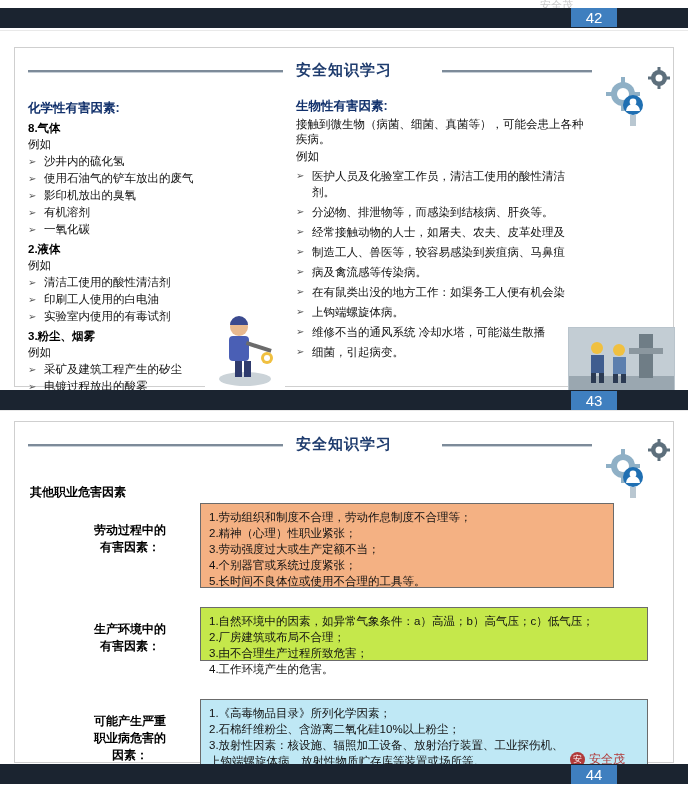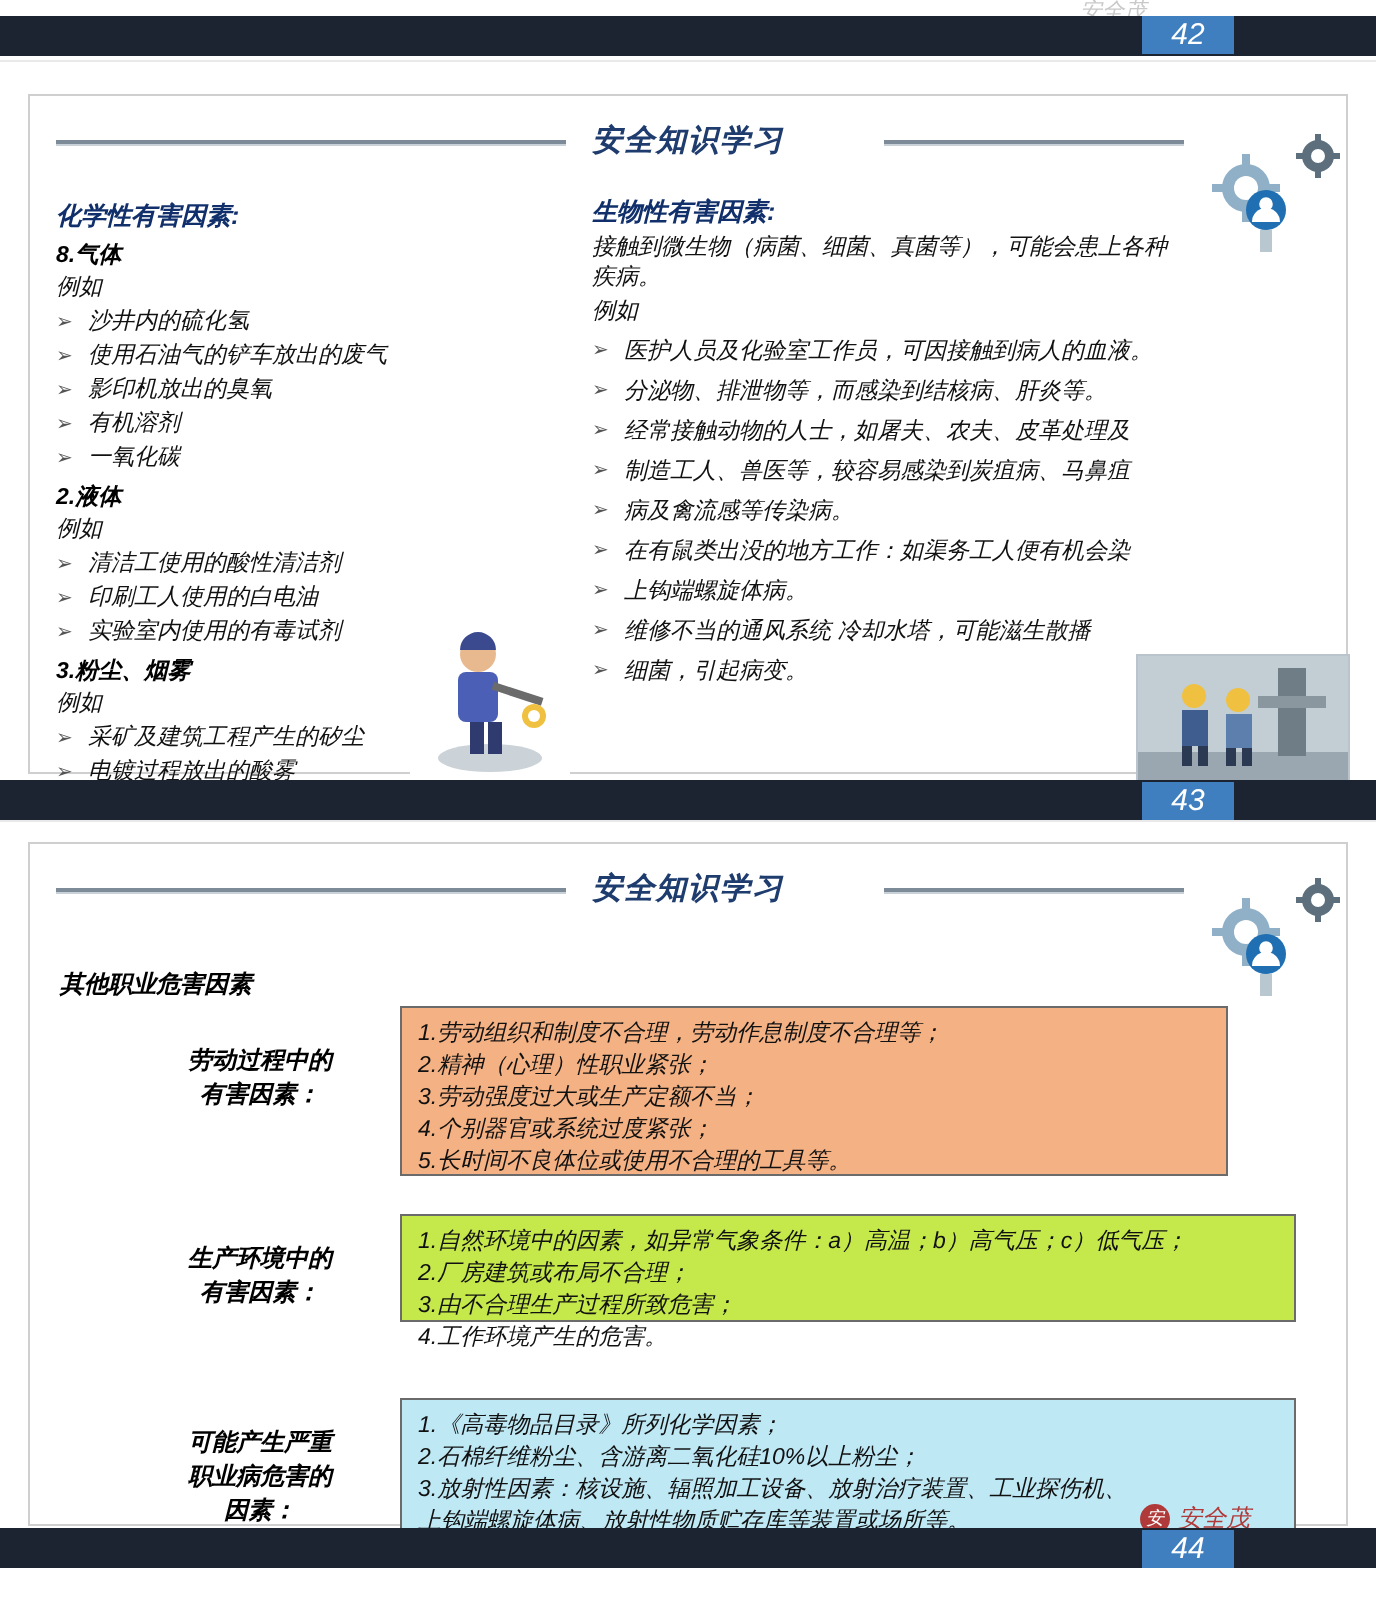--- a/index.html
+++ b/index.html
@@ -7,21 +7,20 @@
     width:688px;
     background:#ffffff;
     font-family:"Liberation Sans","DejaVu Sans",sans-serif;
     color:#111;
   }
   .page{
     position:relative;
     width:688px;
     background:#ffffff;
     overflow:hidden;
-    font-style:italic;
   }
   .slide{
     position:relative;
     width:688px;
     background:#ffffff;
     box-sizing:border-box;
   }
   
   .strip{
     position:relative;
@@ -280,21 +279,21 @@
         <circle cx="62" cy="47" r="6" fill="#f0c040"></circle>
         <circle cx="62" cy="47" r="3" fill="#ffffff"></circle>
       </svg>
     </div>
 
     <div class="col right">
       <div class="hd">生物性有害因素:</div>
       <div class="plain">接触到微生物（病菌、细菌、真菌等），可能会患上各种疾病。</div>
       <div class="plain">例如</div>
       <ul class="bullets wide">
-        <li>医护人员及化验室工作员，可因接触到病人的血液。</li>
+        <li>医护人员及化验室工作员，清洁工使用的酸性清洁剂。</li>
         <li>分泌物、排泄物等，而感染到结核病、肝炎等。</li>
         <li>经常接触动物的人士，如屠夫、农夫、皮革处理及</li>
         <li>制造工人、兽医等，较容易感染到炭疽病、马鼻疽</li>
         <li>病及禽流感等传染病。</li>
         <li>在有鼠类出没的地方工作：如渠务工人便有机会染</li>
         <li>上钩端螺旋体病。</li>
         <li>维修不当的通风系统 冷却水塔，可能滋生散播</li>
         <li>细菌，引起病变。</li>
       </ul>
     </div>

